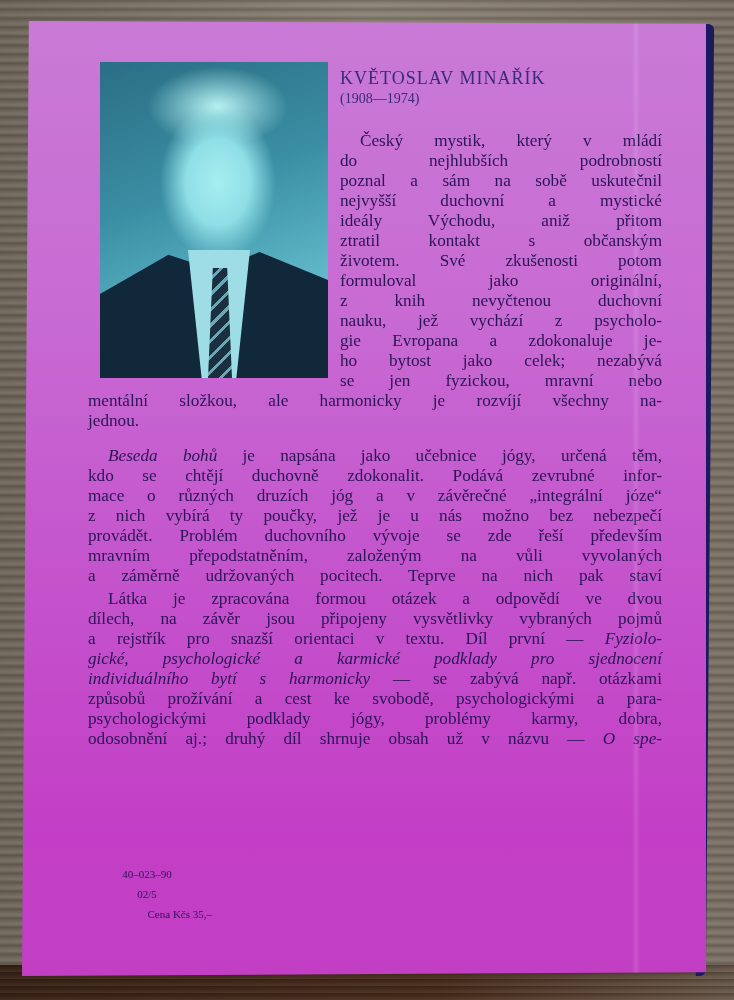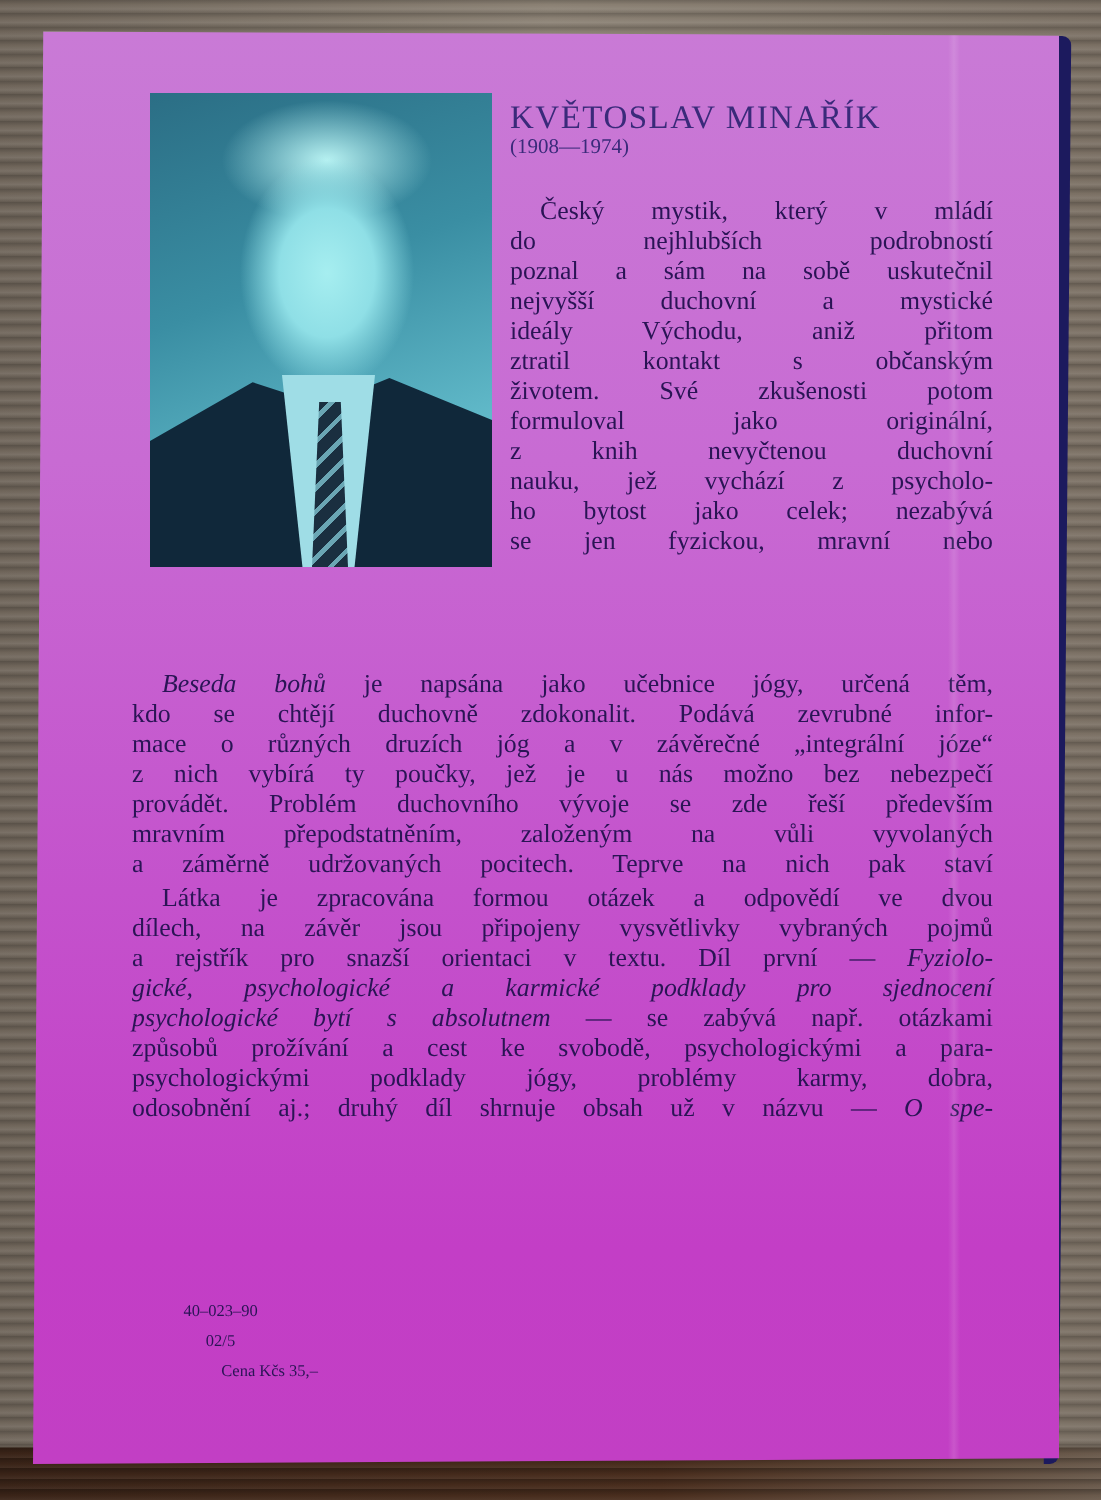--- a/index.html
+++ b/index.html
@@ -56,21 +56,21 @@
     }
     .text {
       position:absolute; color:#2a1455;
       font-family:"Liberation Serif", "DejaVu Serif", serif;
       font-size:17.2px; line-height:20px;
       text-align:justify;
     }
     .author {
       position:absolute; left:318px; top:47px;
       color:#3a2a7a; font-family:"Liberation Serif", serif;
-      font-size:22px; letter-spacing:1px; line-height:20px;
+      font-size:18px; letter-spacing:1px; line-height:20px;
     }
     .years {
       position:absolute; left:318px; top:68px;
       color:#3a2a7a; font-family:"Liberation Serif", serif;
       font-size:14px; line-height:20px;
     }
     .bio {
       left:318px; top:110px; width:322px;
     }
     .bio-cont {
@@ -112,41 +112,46 @@
     <span class="line indent">Český mystik, který v mládí</span>
     <span class="line">do nejhlubších podrobností</span>
     <span class="line">poznal a sám na sobě uskutečnil</span>
     <span class="line">nejvyšší duchovní a mystické</span>
     <span class="line">ideály Východu, aniž přitom</span>
     <span class="line">ztratil kontakt s občanským</span>
     <span class="line">životem. Své zkušenosti potom</span>
     <span class="line">formuloval jako originální,</span>
     <span class="line">z knih nevyčtenou duchovní</span>
     <span class="line">nauku, jež vychází z psycholo-</span>
+    <span class="line">gie Evropana a zdokonaluje je-</span>
     <span class="line">ho bytost jako celek; nezabývá</span>
     <span class="line">se jen fyzickou, mravní nebo</span>
   </div>
 
+  <div class="text bio-cont">
+    <span class="line">mentální složkou, ale harmonicky je rozvíjí všechny na-</span>
+    <span class="line last">jednou.</span>
+  </div>
 
   <div class="text para2">
     <span class="line indent"><em>Beseda bohů</em><span> je napsána jako učebnice jógy, určená těm,</span></span>
     <span class="line">kdo se chtějí duchovně zdokonalit. Podává zevrubné infor-</span>
     <span class="line">mace o různých druzích jóg a v závěrečné „integrální józe“</span>
     <span class="line">z nich vybírá ty poučky, jež je u nás možno bez nebezpečí</span>
     <span class="line">provádět. Problém duchovního vývoje se zde řeší především</span>
     <span class="line">mravním přepodstatněním, založeným na vůli vyvolaných</span>
     <span class="line">a záměrně udržovaných pocitech. Teprve na nich pak staví</span>
   </div>
 
   <div class="text para3">
     <span class="line indent">Látka je zpracována formou otázek a odpovědí ve dvou</span>
     <span class="line">dílech, na závěr jsou připojeny vysvětlivky vybraných pojmů</span>
     <span class="line"><span>a rejstřík pro snazší orientaci v textu. Díl první — </span><em>Fyziolo-</em></span>
     <span class="line"><em>gické, psychologické a karmické podklady pro sjednocení</em></span>
-    <span class="line"><em>psychologické bytí s absolutnem</em><span> — se zabývá např. otázkami</span></span>
+    <span class="line"><em>individuálního bytí s harmonicky</em><span> — se zabývá např. otázkami</span></span>
     <span class="line">způsobů prožívání a cest ke svobodě, psychologickými a para-</span>
     <span class="line">psychologickými podklady jógy, problémy karmy, dobra,</span>
     <span class="line"><span>odosobnění aj.; druhý díl shrnuje obsah už v názvu — </span><em>O spe-</em></span>
   </div>
 
   <div class="colophon">
     <div>40–023–90</div>
     <div>02/5</div>
     <div class="price">Cena Kčs 35,–</div>
   </div>

